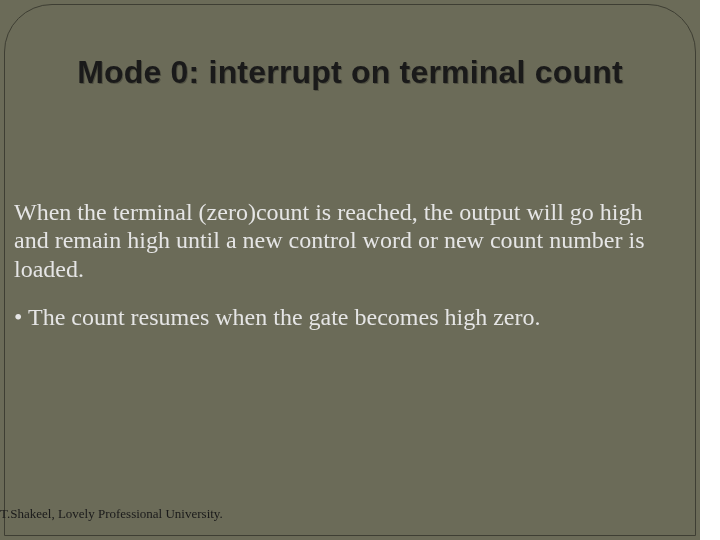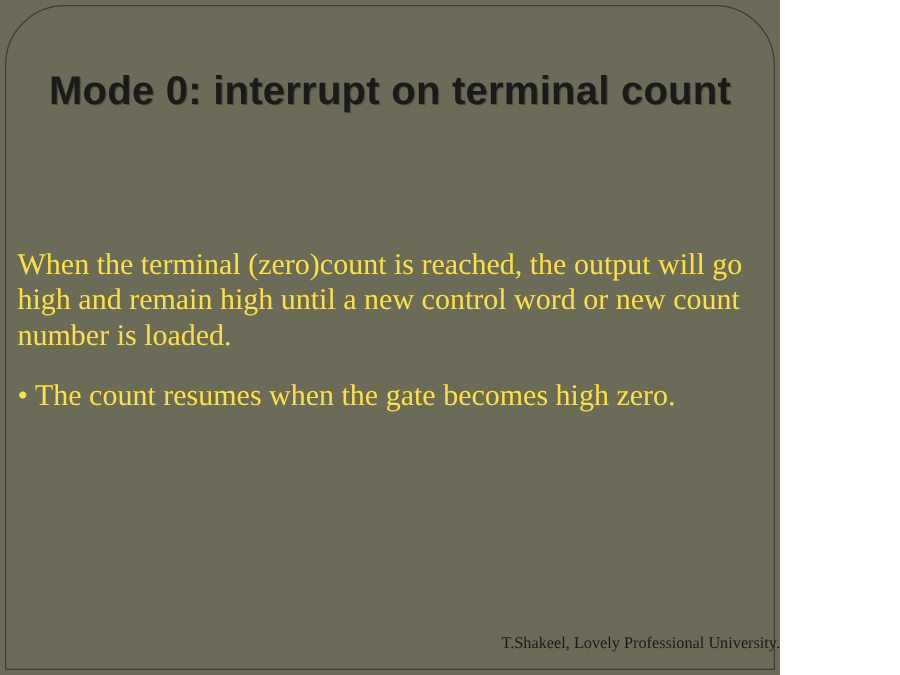--- a/index.html
+++ b/index.html
@@ -4,21 +4,21 @@
 <style>
   html, body {
     margin: 0;
     padding: 0;
     width: 720px;
     height: 540px;
     overflow: hidden;
     font-family: "Times New Roman", Times, serif;
   }
   .slide {
-    width: 624px;
+    width: 700px;
     height: 540px;
     background: #6b6b58;
     position: relative;
     box-sizing: border-box;
   }
   .frame {
     position: absolute;
     top: 4px;
     left: 4px;
     right: 4px;
@@ -38,33 +38,33 @@
     font-size: 32px;
     color: #1a1a1a;
     text-shadow: 1px 1px 0 rgba(0,0,0,0.25);
     letter-spacing: 0.2px;
   }
   .body {
     position: absolute;
     top: 198px;
     left: 14px;
     right: 20px;
-    color: #fde047;
+    color: #e5e5e5;
     font-size: 24px;
     line-height: 1.18;
   }
   .para {
     margin: 0 0 20px 0;
   }
   .footer {
     position: absolute;
     bottom: 18px;
     left: 0;
     right: 0;
-    text-align: right;
+    text-align: left;
     font-size: 13px;
     color: #1a1a1a;
   }
 </style>
 </head>
 <body>
 
 <div class="slide">
   <div class="frame"></div>
 

